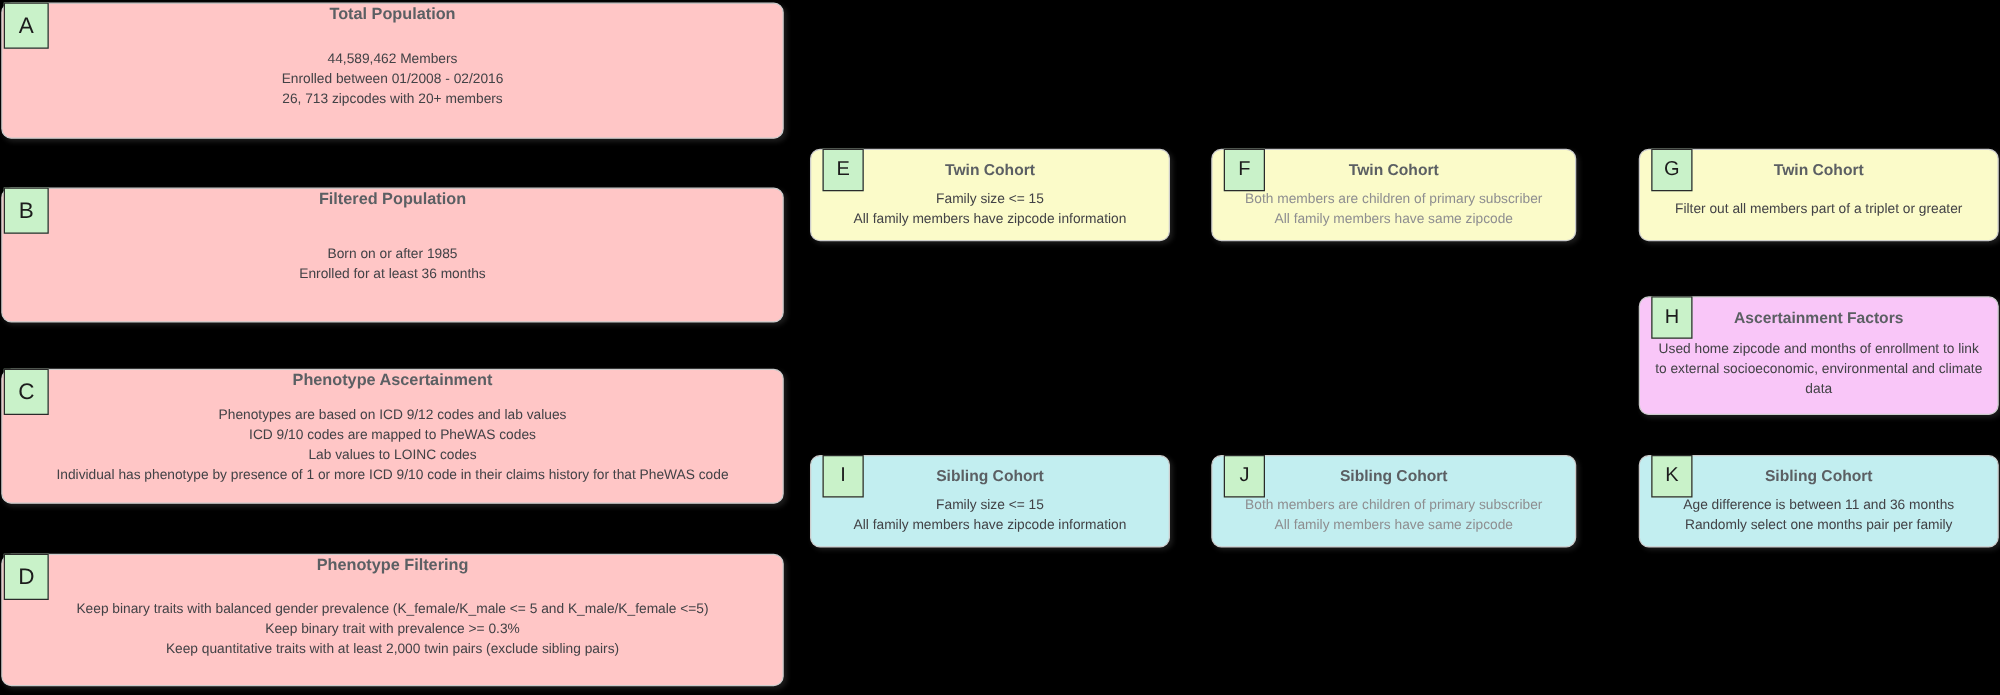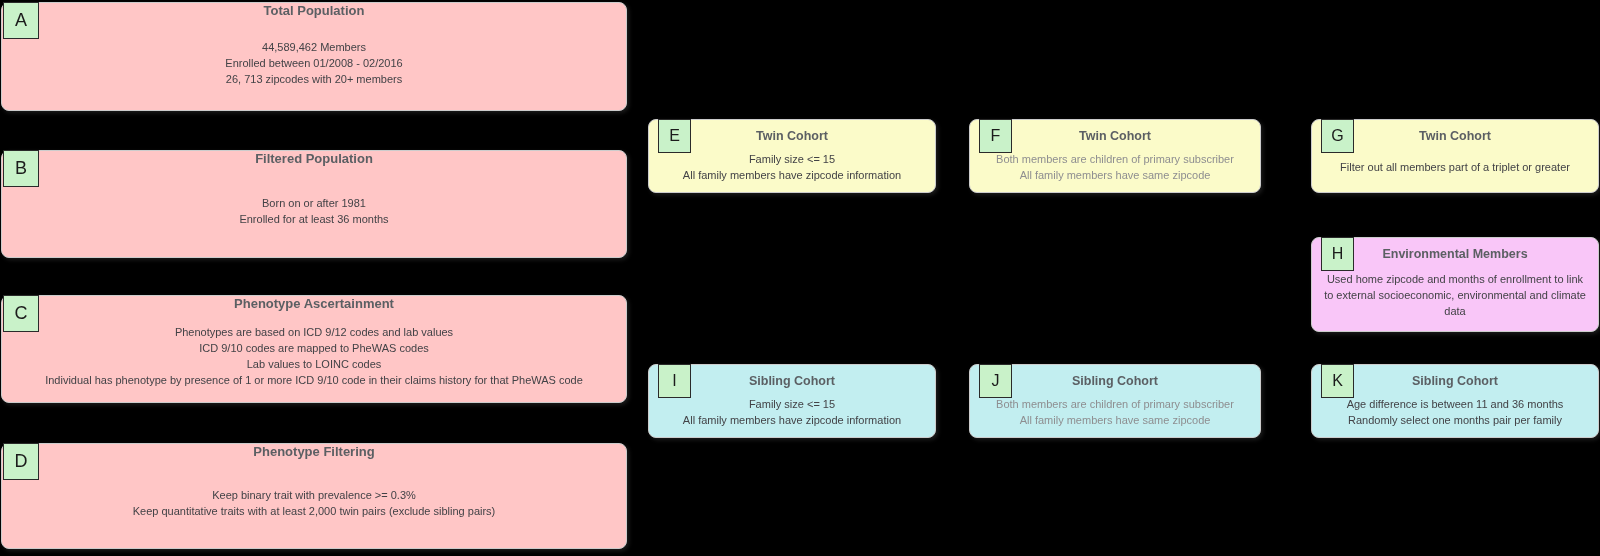--- a/index.html
+++ b/index.html
@@ -91,38 +91,39 @@
       <div class="body">
         <div class="line">44,589,462 Members</div>
         <div class="line">Enrolled between 01/2008 - 02/2016</div>
         <div class="line">26, 713 zipcodes with 20+ members</div>
       </div>
     </div>
     <div class="box variant-population pos-B">
       <span class="tag">B</span>
       <div class="title">Filtered Population</div>
       <div class="body">
-        <div class="line">Born on or after 1981</div>
+        <div class="line">Born on or after 1985</div>
         <div class="line">Enrolled for at least 36 months</div>
       </div>
     </div>
     <div class="box variant-population pos-C">
       <span class="tag">C</span>
       <div class="title">Phenotype Ascertainment</div>
       <div class="body">
         <div class="line">Phenotypes are based on ICD 9/12 codes and lab values</div>
         <div class="line">ICD 9/10 codes are mapped to PheWAS codes</div>
         <div class="line">Lab values to LOINC codes</div>
         <div class="line">Individual has phenotype by presence of 1 or more ICD 9/10 code in their claims history for that PheWAS code</div>
       </div>
     </div>
     <div class="box variant-population pos-D">
       <span class="tag">D</span>
       <div class="title">Phenotype Filtering</div>
       <div class="body">
+        <div class="line">Keep binary traits with balanced gender prevalence (K_female/K_male &lt;= 5 and K_male/K_female &lt;=5)</div>
         <div class="line">Keep binary trait with prevalence &gt;= 0.3%</div>
         <div class="line">Keep quantitative traits with at least 2,000 twin pairs (exclude sibling pairs)</div>
       </div>
     </div>
     <div class="box variant-twin pos-E">
       <span class="tag">E</span>
       <div class="title">Twin Cohort</div>
       <div class="body">
         <div class="line">Family size &lt;= 15</div>
         <div class="line">All family members have zipcode information</div>
@@ -138,21 +139,21 @@
     </div>
     <div class="box variant-twin pos-G">
       <span class="tag">G</span>
       <div class="title">Twin Cohort</div>
       <div class="body">
         <div class="line">Filter out all members part of a triplet or greater</div>
       </div>
     </div>
     <div class="box variant-environment pos-H">
       <span class="tag">H</span>
-      <div class="title">Environmental Members</div>
+      <div class="title">Ascertainment Factors</div>
       <div class="body">
         <div class="line">Used home zipcode and months of enrollment to link to external socioeconomic, environmental and climate data</div>
       </div>
     </div>
     <div class="box variant-sibling pos-I">
       <span class="tag">I</span>
       <div class="title">Sibling Cohort</div>
       <div class="body">
         <div class="line">Family size &lt;= 15</div>
         <div class="line">All family members have zipcode information</div>

